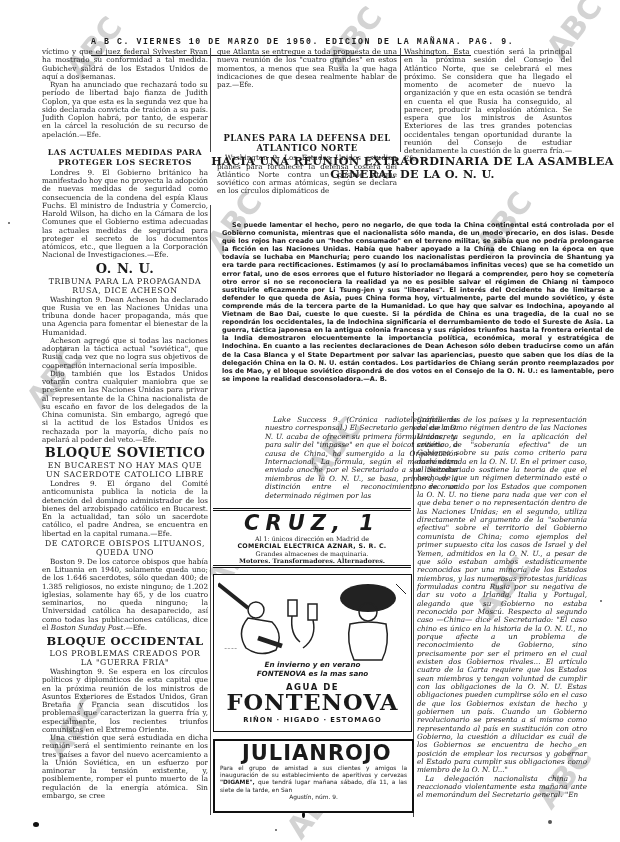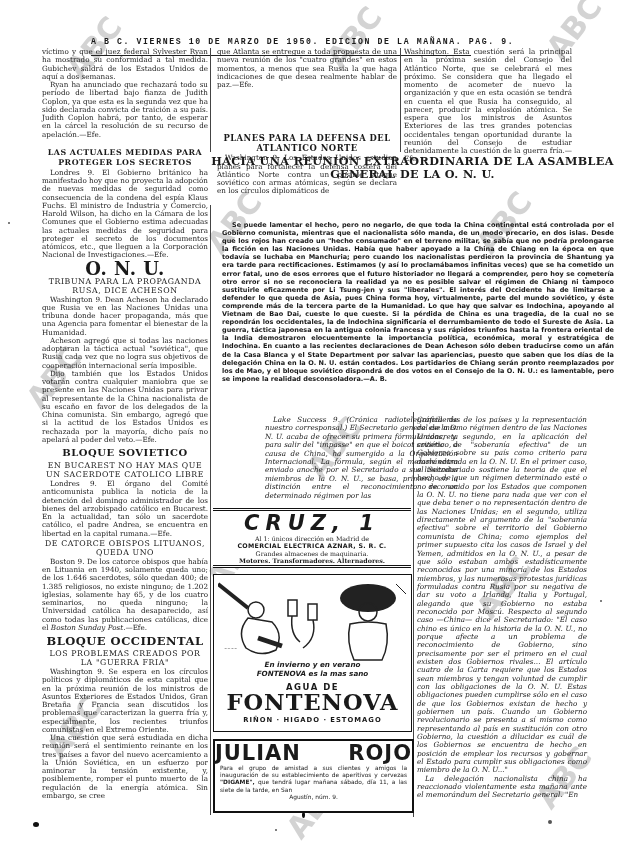--- a/index.html
+++ b/index.html
@@ -2,42 +2,42 @@
 <html><head>
 <meta charset="utf-8">
 <style>
   html, body { margin:0; padding:0; background:#ffffff; }
   body { width:620px; height:842px; position:relative; overflow:hidden; font-family:"DejaVu Serif", serif; color:#1a1a1a; }
   .page { position:absolute; left:0; top:0; width:620px; height:842px; }
   .masthead { position:absolute; left:91px; top:37px; width:380px; font-size:8.2px; font-weight:bold; letter-spacing:1.6px; white-space:nowrap; border-bottom:1px solid #222; padding-bottom:9px;font-family:Liberation Mono, monospace; }
   .col { position:absolute; font-size:7.2px; line-height:8.25px; text-align:justify; }
   .col p { margin:0; text-indent:8px; }
   .col p.noindent { text-indent:0; }
-  .h-big { font-size:18px; font-weight:bold; text-align:center; letter-spacing:0.5px; margin:2px 0 1px; line-height:14px; }
+  .h-big { font-size:13px; font-weight:bold; text-align:center; letter-spacing:0.5px; margin:2px 0 1px; line-height:14px; }
   .h-med { font-size:8.6px; font-weight:bold; text-align:center; letter-spacing:0.5px; line-height:10px; margin:2px 0 1px; }
   .h-sub { font-size:7.8px; text-align:center; letter-spacing:0.6px; line-height:9px; margin:1px 0 1px; }
   .italic { font-style:italic; }
   .rule-v { position:absolute; width:1px; background:#444; }
   .banner1 { position:absolute; left:210px; top:155px; width:405px; font-size:11.2px; font-weight:bold; line-height:13px; text-align:center; letter-spacing:0.4px; }
   .banner2 { position:absolute; left:210px; top:182px; width:405px; font-size:10.3px; font-weight:bold; line-height:12px; text-align:center; }
   .lead { position:absolute; left:222px; top:221px; width:392px; font-family:"DejaVu Sans", sans-serif; font-size:6.5px; line-height:8.1px; font-weight:bold; text-align:justify; }
   .lead p { margin:0; text-indent:10px; }
   .ad { position:absolute; border:1.5px solid #111; background:#fff; }
   .ad-cruz { left:213px; top:508px; width:198px; height:54px; border:none; border-top:3px double #111; border-bottom:3px double #111; }
   .ad-cruz .big { font-family:"DejaVu Sans", sans-serif; font-weight:bold; font-size:21px; letter-spacing:6px; text-align:center; line-height:24px;font-style:italic; }
   .ad-cruz .small { font-size:6.3px; text-align:center; line-height:7.3px; }
   .ad-cruz .small b { font-family:"DejaVu Sans", sans-serif; letter-spacing:0.3px; }
   .ad-font { left:213px; top:574px; width:197px; height:156px; }
   .ad-font .art { position:absolute; left:4px; top:3px; width:188px; height:84px; }
   .ad-font .slogan { position:absolute; left:0; width:197px; top:85px; text-align:center; font-family:"DejaVu Sans", sans-serif; font-style:italic; font-weight:bold; font-size:7.2px; line-height:9px; }
   .ad-font .agua { position:absolute; left:0; width:197px; top:107px; text-align:center; font-family:"DejaVu Sans", sans-serif; font-weight:bold; font-size:8.5px; letter-spacing:1.5px; }
   .ad-font .brand { position:absolute; left:0; width:197px; top:115px; text-align:center; font-family:"DejaVu Serif", serif; font-weight:bold; font-size:22.5px; letter-spacing:1px; line-height:24px; }
   .ad-font .organs { position:absolute; left:0; width:197px; top:141px; text-align:center; font-family:"DejaVu Sans", sans-serif; font-weight:bold; font-size:6.8px; letter-spacing:1px; }
   .ad-julian { left:213px; top:739px; width:197px; height:70px; border:2px solid #111; }
-  .ad-julian .big { font-family:"DejaVu Sans", sans-serif; font-weight:bold; font-size:21px; display:flex; justify-content:space-between; padding:0 0; line-height:24px; letter-spacing:1px; }
+  .ad-julian .big { font-family:"DejaVu Sans", sans-serif; font-weight:bold; font-size:21px; display:flex; justify-content:space-between; padding:0 27px; line-height:24px; letter-spacing:1px; }
   .ad-julian .txt { font-family:"DejaVu Sans", sans-serif; font-size:5.9px; line-height:7.2px; padding:0 5px; text-align:justify; }
   .ad-julian .txt b { font-weight:bold; }
   .ad-julian .addr { text-align:center; font-family:"DejaVu Sans", sans-serif; font-size:5.9px; }
   .wm { position:absolute; font-family:"DejaVu Sans", sans-serif; color:rgba(130,130,130,0.35); font-size:30px; font-weight:bold; transform:rotate(-52deg); pointer-events:none; }
   .speck { position:absolute; width:2px; height:2px; background:#555; border-radius:50%; }
 </style>
 </head>
 <body>
 
 <div class="page">
@@ -60,21 +60,21 @@
   <div class="col" style="left:42px;top:48px;width:166px;">
     <p class="noindent">víctimo y que el juez federal Sylvester Ryan ha mostrado su conformidad a tal medida. Gubichev saldrá de los Estados Unidos de aquí a dos semanas.</p>
     <p>Ryan ha anunciado que rechazará todo su período de libertad bajo fianza de Judith Coplon, ya que esta es la segunda vez que ha sido declarada convicta de traición a su país. Judith Coplon habrá, por tanto, de esperar en la cárcel la resolución de su recurso de apelación.—Efe.</p>
     <div class="h-med" style="font-size:7.9px;margin-top:9px;">LAS ACTUALES MEDIDAS PARA PROTEGER LOS SECRETOS</div>
     <p>Londres 9. El Gobierno británico ha manifestado hoy que no proyecta la adopción de nuevas medidas de seguridad como consecuencia de la condena del espía Klaus Fuchs. El ministro de Industria y Comercio, Harold Wilson, ha dicho en la Cámara de los Comunes que el Gobierno estima adecuadas las actuales medidas de seguridad para proteger el secreto de los documentos atómicos, etc., que lleguen a la Corporación Nacional de Investigaciones.—Efe.</p>
     <div class="h-big">O. N. U.</div>
     <div class="h-sub">TRIBUNA PARA LA PROPAGANDA RUSA, DICE ACHESON</div>
     <p>Washington 9. Dean Acheson ha declarado que Rusia ve en las Naciones Unidas una tribuna donde hacer propaganda, más que una Agencia para fomentar el bienestar de la Humanidad.</p>
     <p>Acheson agregó que si todas las naciones adoptaran la táctica actual "soviética", que Rusia cada vez que no logra sus objetivos de cooperación internacional sería imposible.</p>
     <p>Dijo también que los Estados Unidos votarán contra cualquier maniobra que se presente en las Naciones Unidas para privar al representante de la China nacionalista de su escaño en favor de los delegados de la China comunista. Sin embargo, agregó que si la actitud de los Estados Unidos es rechazada por la mayoría, dicho país no apelará al poder del veto.—Efe.</p>
-    <div class="h-big" style="font-size:10px;">BLOQUE SOVIETICO</div>
+    <div class="h-big" style="font-size:13px;">BLOQUE SOVIETICO</div>
     <div class="h-sub">EN BUCAREST NO HAY MAS QUE UN SACERDOTE CATOLICO LIBRE</div>
     <p>Londres 9. El órgano del Comité anticomunista publica la noticia de la detención del domingo administrador de los bienes del arzobispado católico en Bucarest. En la actualidad, tan sólo un sacerdote católico, el padre Andrea, se encuentra en libertad en la capital rumana.—Efe.</p>
     <div class="h-sub">DE CATORCE OBISPOS LITUANOS, QUEDA UNO</div>
     <p><span>Boston 9. De los catorce obispos que había en Lituania en 1940, solamente queda uno; de los 1.646 sacerdotes, sólo quedan 400; de 1.385 religiosos, no existe ninguno; de 1.202 iglesias, solamente hay 65, y de los cuatro seminarios, no queda ninguno; la Universidad católica ha desaparecido, así como todas las publicaciones católicas, dice el</span> <span class="italic">Boston Sunday Post.</span><span>—Efe.</span></p>
     <div class="h-big" style="font-size:11.5px;">BLOQUE OCCIDENTAL</div>
     <div class="h-sub">LOS PROBLEMAS CREADOS POR LA "GUERRA FRIA"</div>
     <p>Washington 9. Se espera en los círculos políticos y diplomáticos de esta capital que en la próxima reunión de los ministros de Asuntos Exteriores de Estados Unidos, Gran Bretaña y Francia sean discutidos los problemas que caracterizan la guerra fría y, especialmente, los recientes triunfos comunistas en el Extremo Oriente.</p>
     <p>Una cuestión que será estudiada en dicha reunión será el sentimiento reinante en los tres países a favor del nuevo acercamiento a la Unión Soviética, en un esfuerzo por aminorar la tensión existente, y, posiblemente, romper el punto muerto de la regulación de la energía atómica. Sin embargo, se cree</p>
   </div>
 

